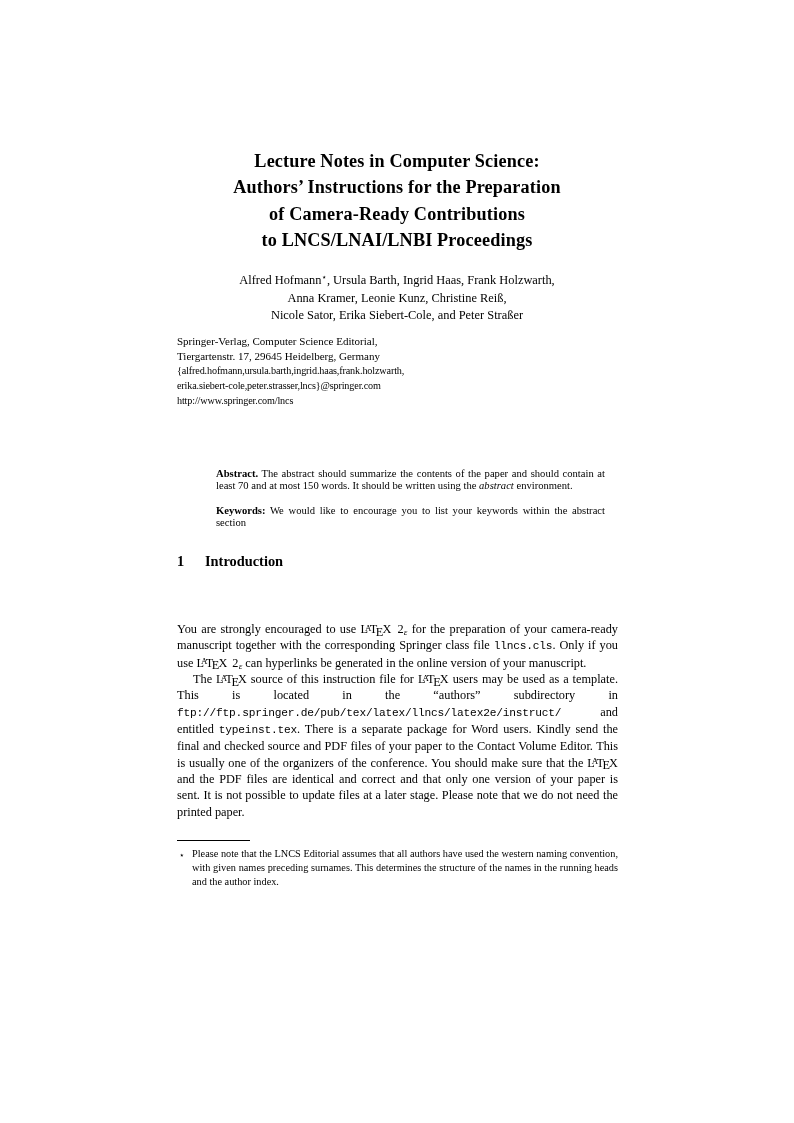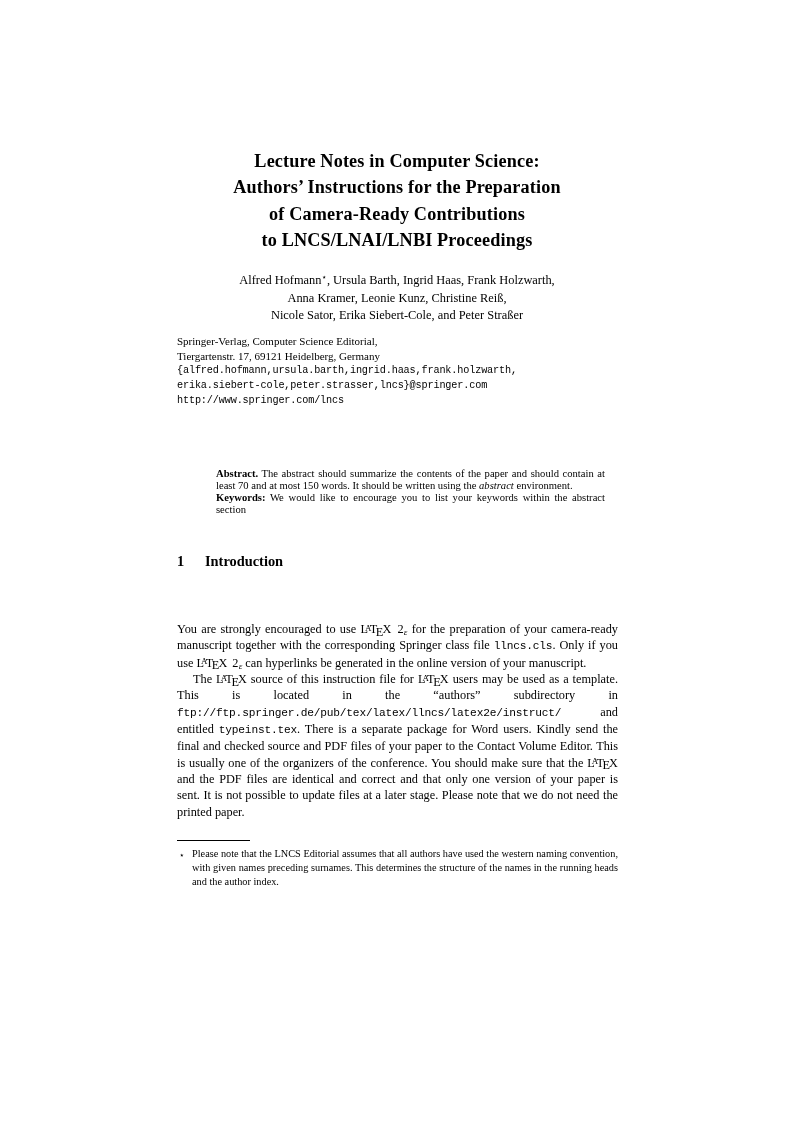--- a/index.html
+++ b/index.html
@@ -59,21 +59,21 @@
     position: absolute;
     left: 177px;
     top: 334px;
     width: 440px;
   }
   .affil-line {
     font-size: 11px;
     line-height: 15.1px;
   }
   .mono-line {
-    font-family: Liberation Mono, monospace;
+    font-family: Liberation Serif, serif;
     font-size: 10.2px;
     line-height: 14.6px;
     letter-spacing: -0.15px;
   }
   .mono-line.url {
     margin-top: 1px;
   }
 
   
   .abstract-block {
@@ -82,21 +82,21 @@
     top: 468px;
     width: 389px;
   }
   .abs-para {
     font-size: 10.6px;
     line-height: 12px;
     text-align: justify;
     text-justify: inter-word;
   }
   .abs-para + .abs-para {
-    margin-top: 0;
+    margin-top: 13px;
   }
   .abs-head {
     font-weight: bold;
   }
   .it { font-style: italic; }
 
   
   .section-head {
     position: absolute;
     left: 177px;
@@ -204,21 +204,21 @@
   </div>
 
   <div class="authors-block">
     <div class="author-line"><span>Alfred Hofmann</span><span class="fn-mark">⋆</span><span>, Ursula Barth, Ingrid Haas, Frank Holzwarth,</span></div>
     <div class="author-line">Anna Kramer, Leonie Kunz, Christine Reiß,</div>
     <div class="author-line">Nicole Sator, Erika Siebert-Cole, and Peter Straßer</div>
   </div>
 
   <div class="affil-block">
     <div class="affil-line">Springer-Verlag, Computer Science Editorial,</div>
-    <div class="affil-line">Tiergartenstr. 17, 69121 Heidelberg, Germany</div>
+    <div class="affil-line">Tiergartenstr. 17, 29645 Heidelberg, Germany</div>
     <div class="mono-line">{alfred.hofmann,ursula.barth,ingrid.haas,frank.holzwarth,</div>
     <div class="mono-line">erika.siebert-cole,peter.strasser,lncs}@springer.com</div>
     <div class="mono-line url">http://www.springer.com/lncs</div>
   </div>
 
   <div class="abstract-block">
     <div class="abs-para"><span class="abs-head">Abstract.</span> <span>The abstract should summarize the contents of the paper and should contain at least 70 and at most 150 words. It should be written using the</span> <span class="it">abstract</span> <span>environment.</span></div>
     <div class="abs-para"><span class="abs-head">Keywords:</span> <span>We would like to encourage you to list your keywords within the abstract section</span></div>
   </div>
 

